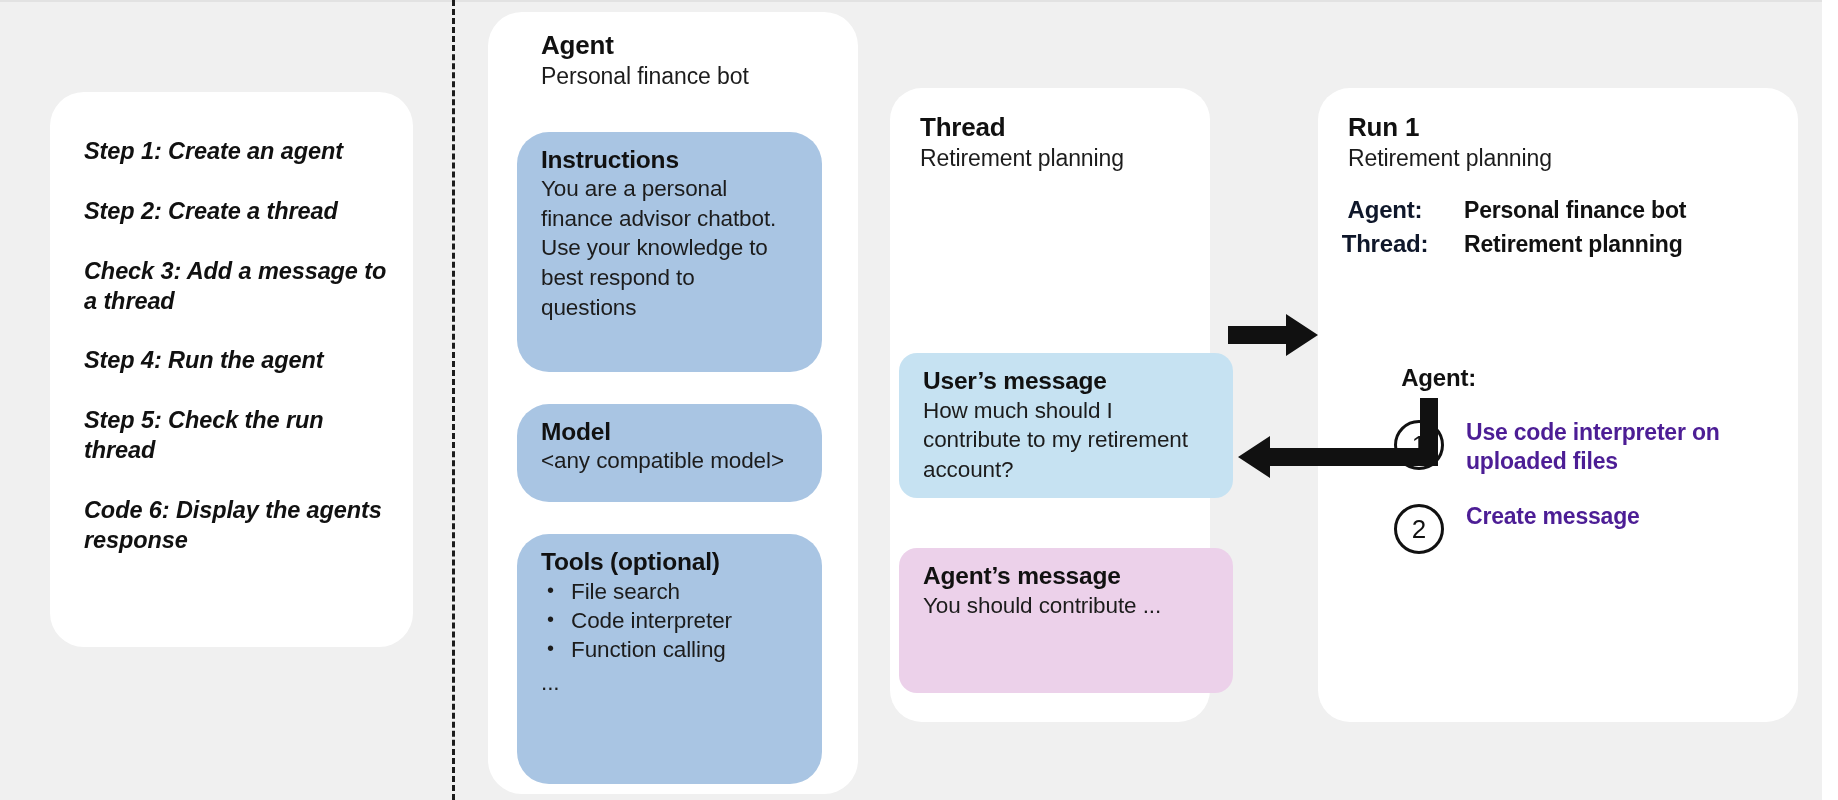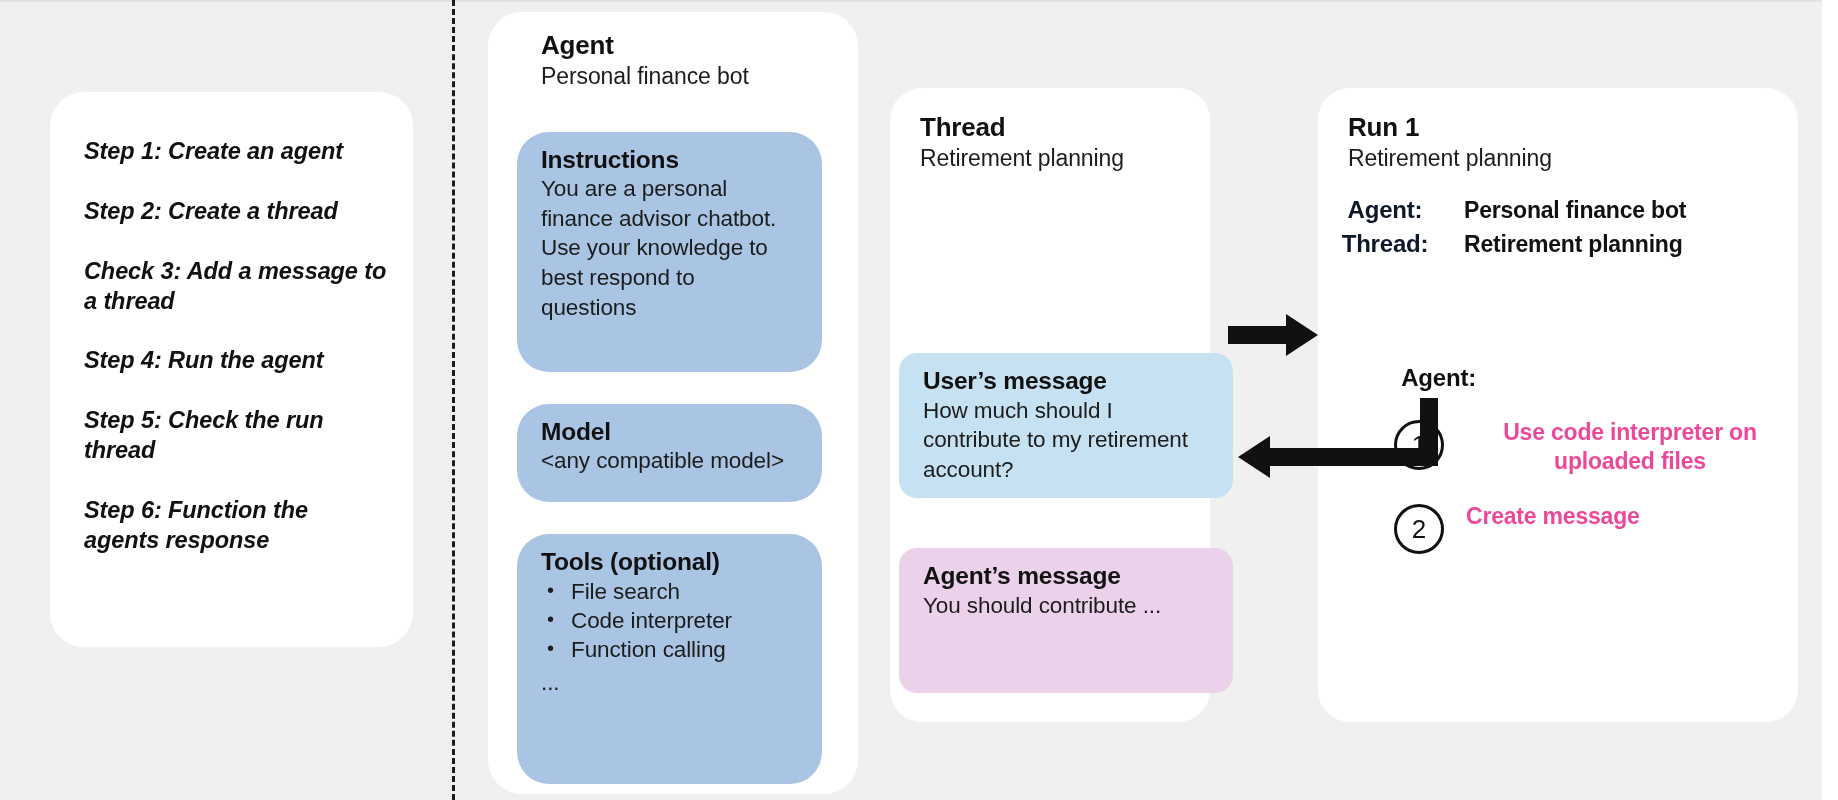--- a/index.html
+++ b/index.html
@@ -88,22 +88,22 @@
   }
   #run-steps{position:absolute;left:76px;top:330px;width:400px;}
   .run-step{display:flex;align-items:flex-start;margin-bottom:26px;}
   .step-circle{
     flex:0 0 auto;width:44px;height:44px;border:3px solid #111111;border-radius:50%;
     display:flex;align-items:center;justify-content:center;
     font-size:26px;font-weight:normal;color:#111111;line-height:1;
     margin-top:2px;
   }
   .step-text{
-    margin-left:22px;font-size:23px;font-weight:bold;color:#ec4899;
-    line-height:1.26;letter-spacing:-0.2px;text-align:center;
+    margin-left:22px;font-size:23px;font-weight:bold;color:#4c1d95;
+    line-height:1.26;letter-spacing:-0.2px;
   }
 
   
   .arrow-svg{position:absolute;}
   #arrow-forward{left:1228px;top:312px;}
   #arrow-return{left:1230px;top:398px;}
 </style>
 </head>
 <body>
 
@@ -113,21 +113,21 @@
   <div class="rightstrip"></div>
   <div class="divider"></div>
 
   <div class="card" id="steps-panel">
     <div id="steps-list">
       <div class="step-line">Step 1: Create an agent</div>
       <div class="step-line">Step 2: Create a thread</div>
       <div class="step-line">Check 3: Add a message to a thread</div>
       <div class="step-line">Step 4: Run the agent</div>
       <div class="step-line">Step 5: Check the run thread</div>
-      <div class="step-line">Step 6: Function the agents response</div>
+      <div class="step-line">Code 6: Display the agents response</div>
     </div>
   </div>
 
   <div class="card" id="agent-card">
     <div id="agent-head">
       <div class="card-title">Agent</div>
       <div class="card-sub">Personal finance bot</div>
     </div>
 
     <div class="blue-box" id="box-instructions">

